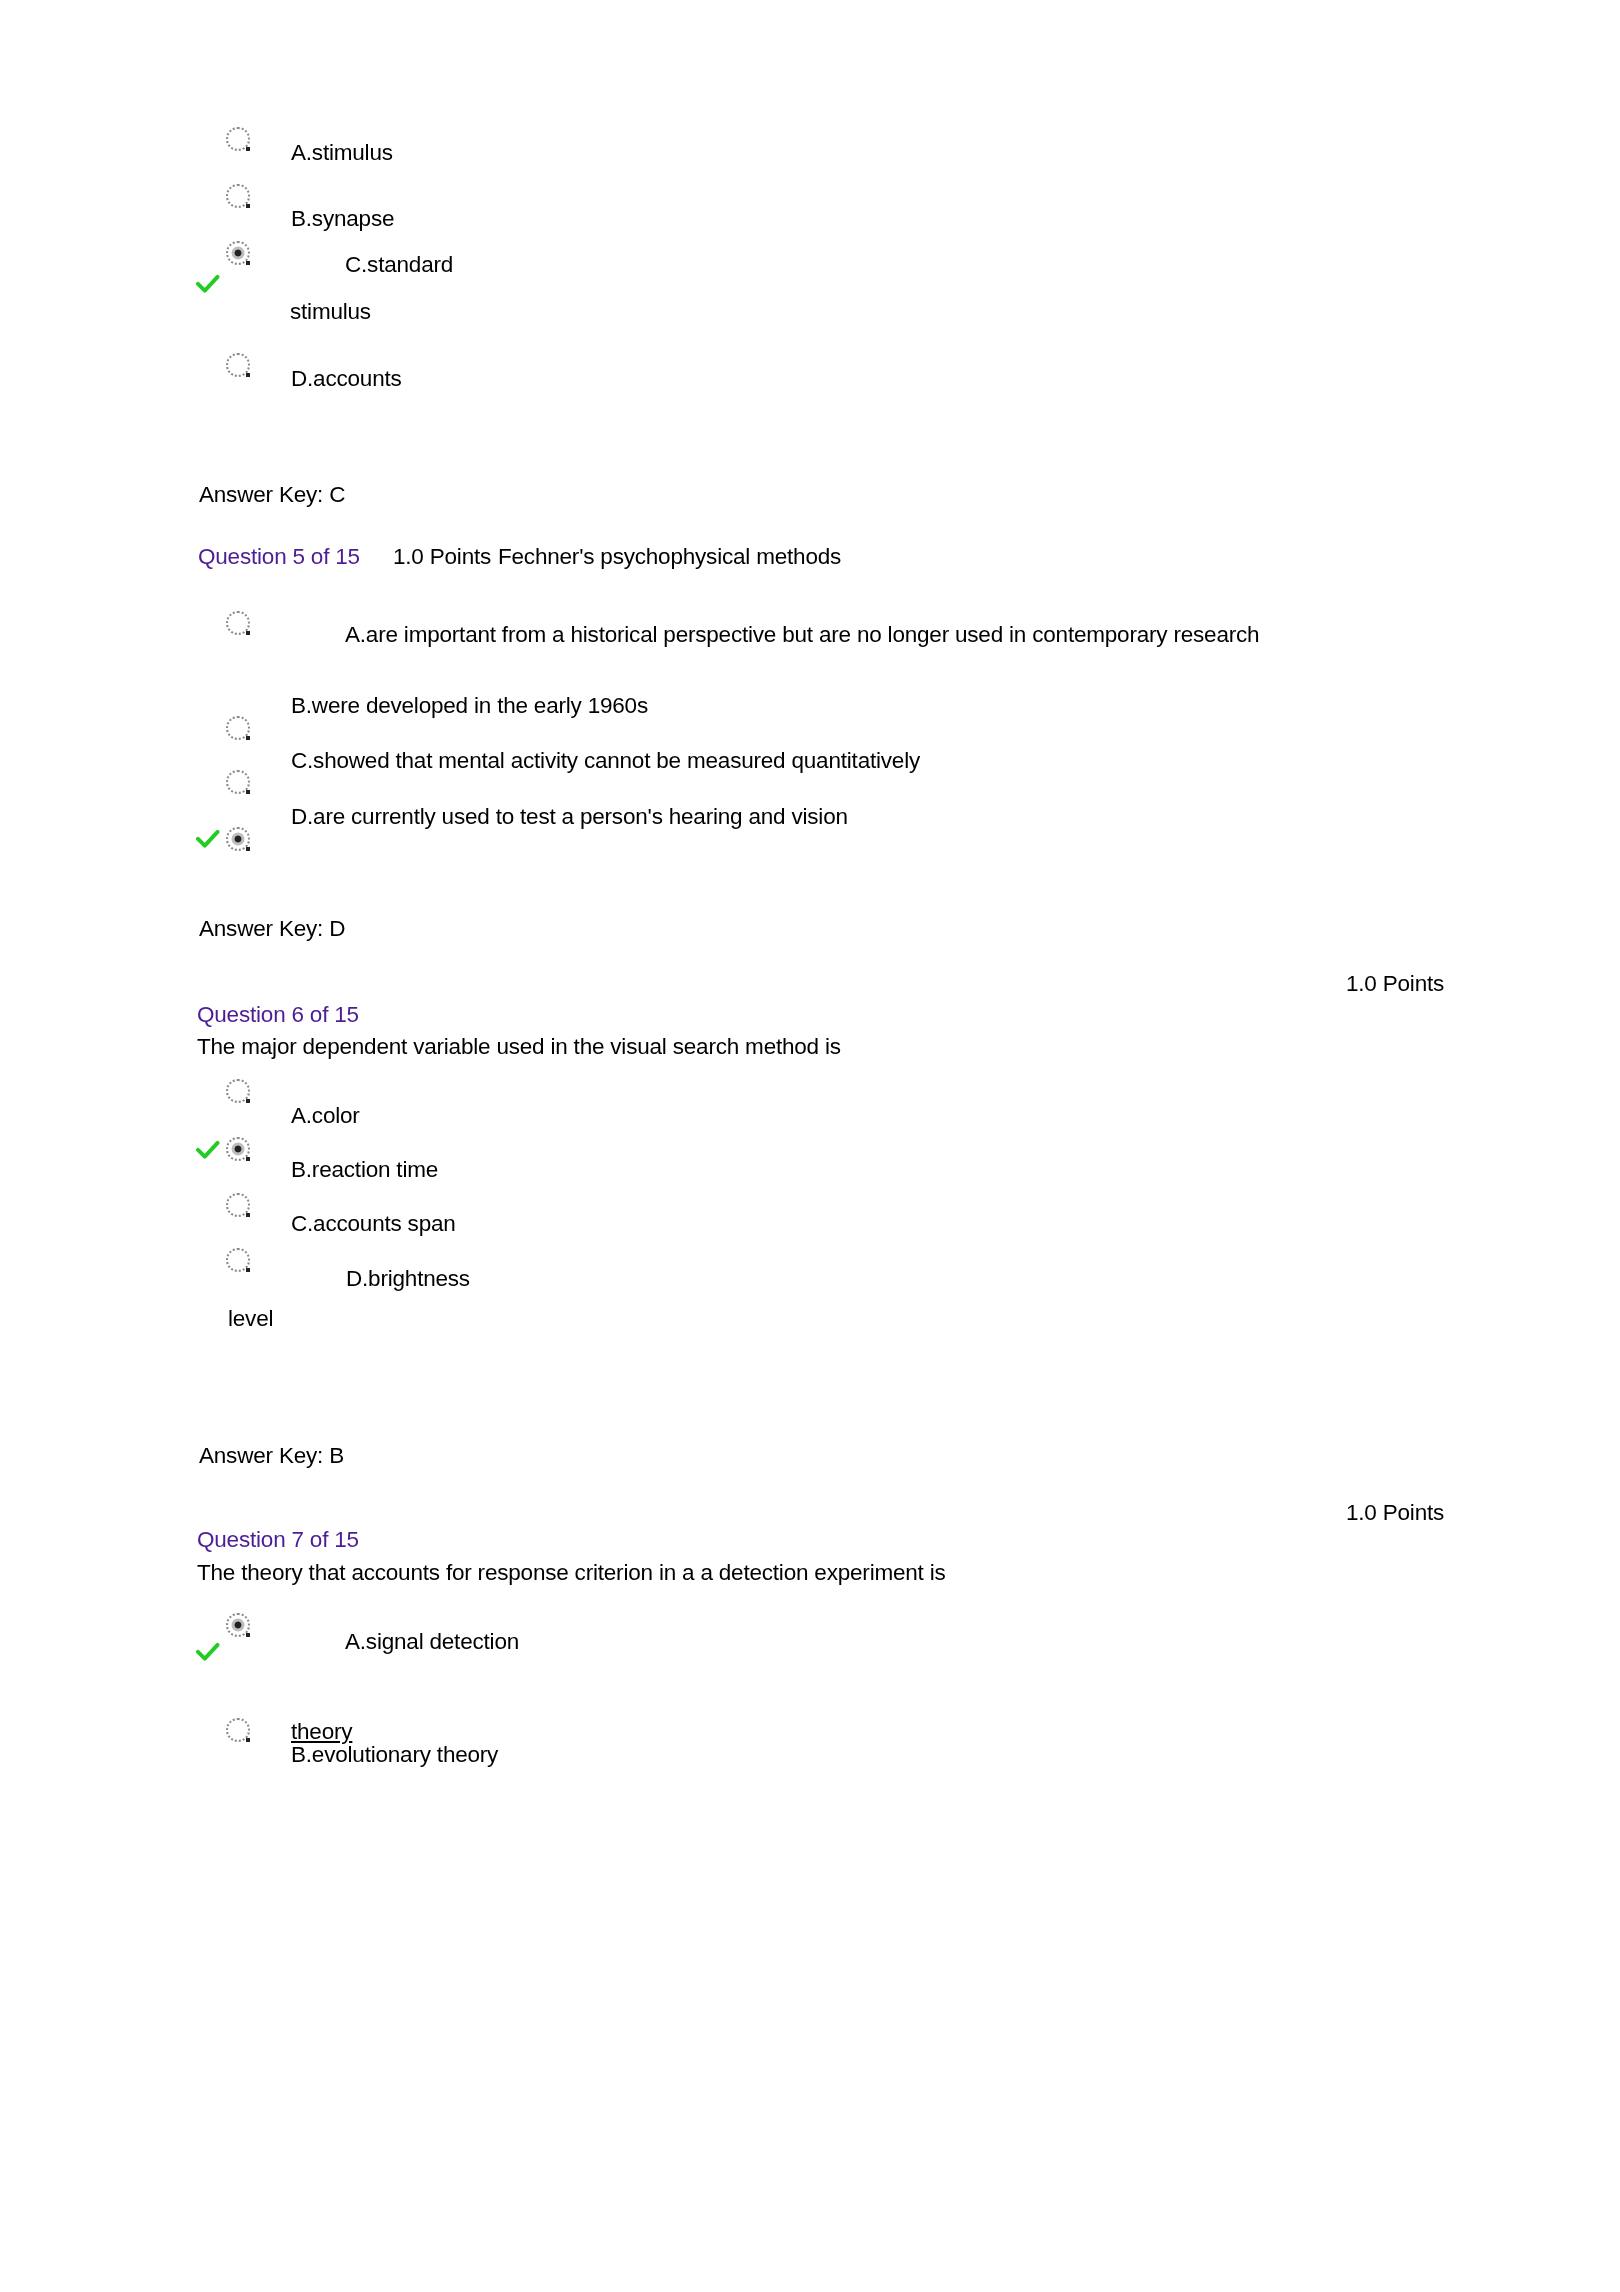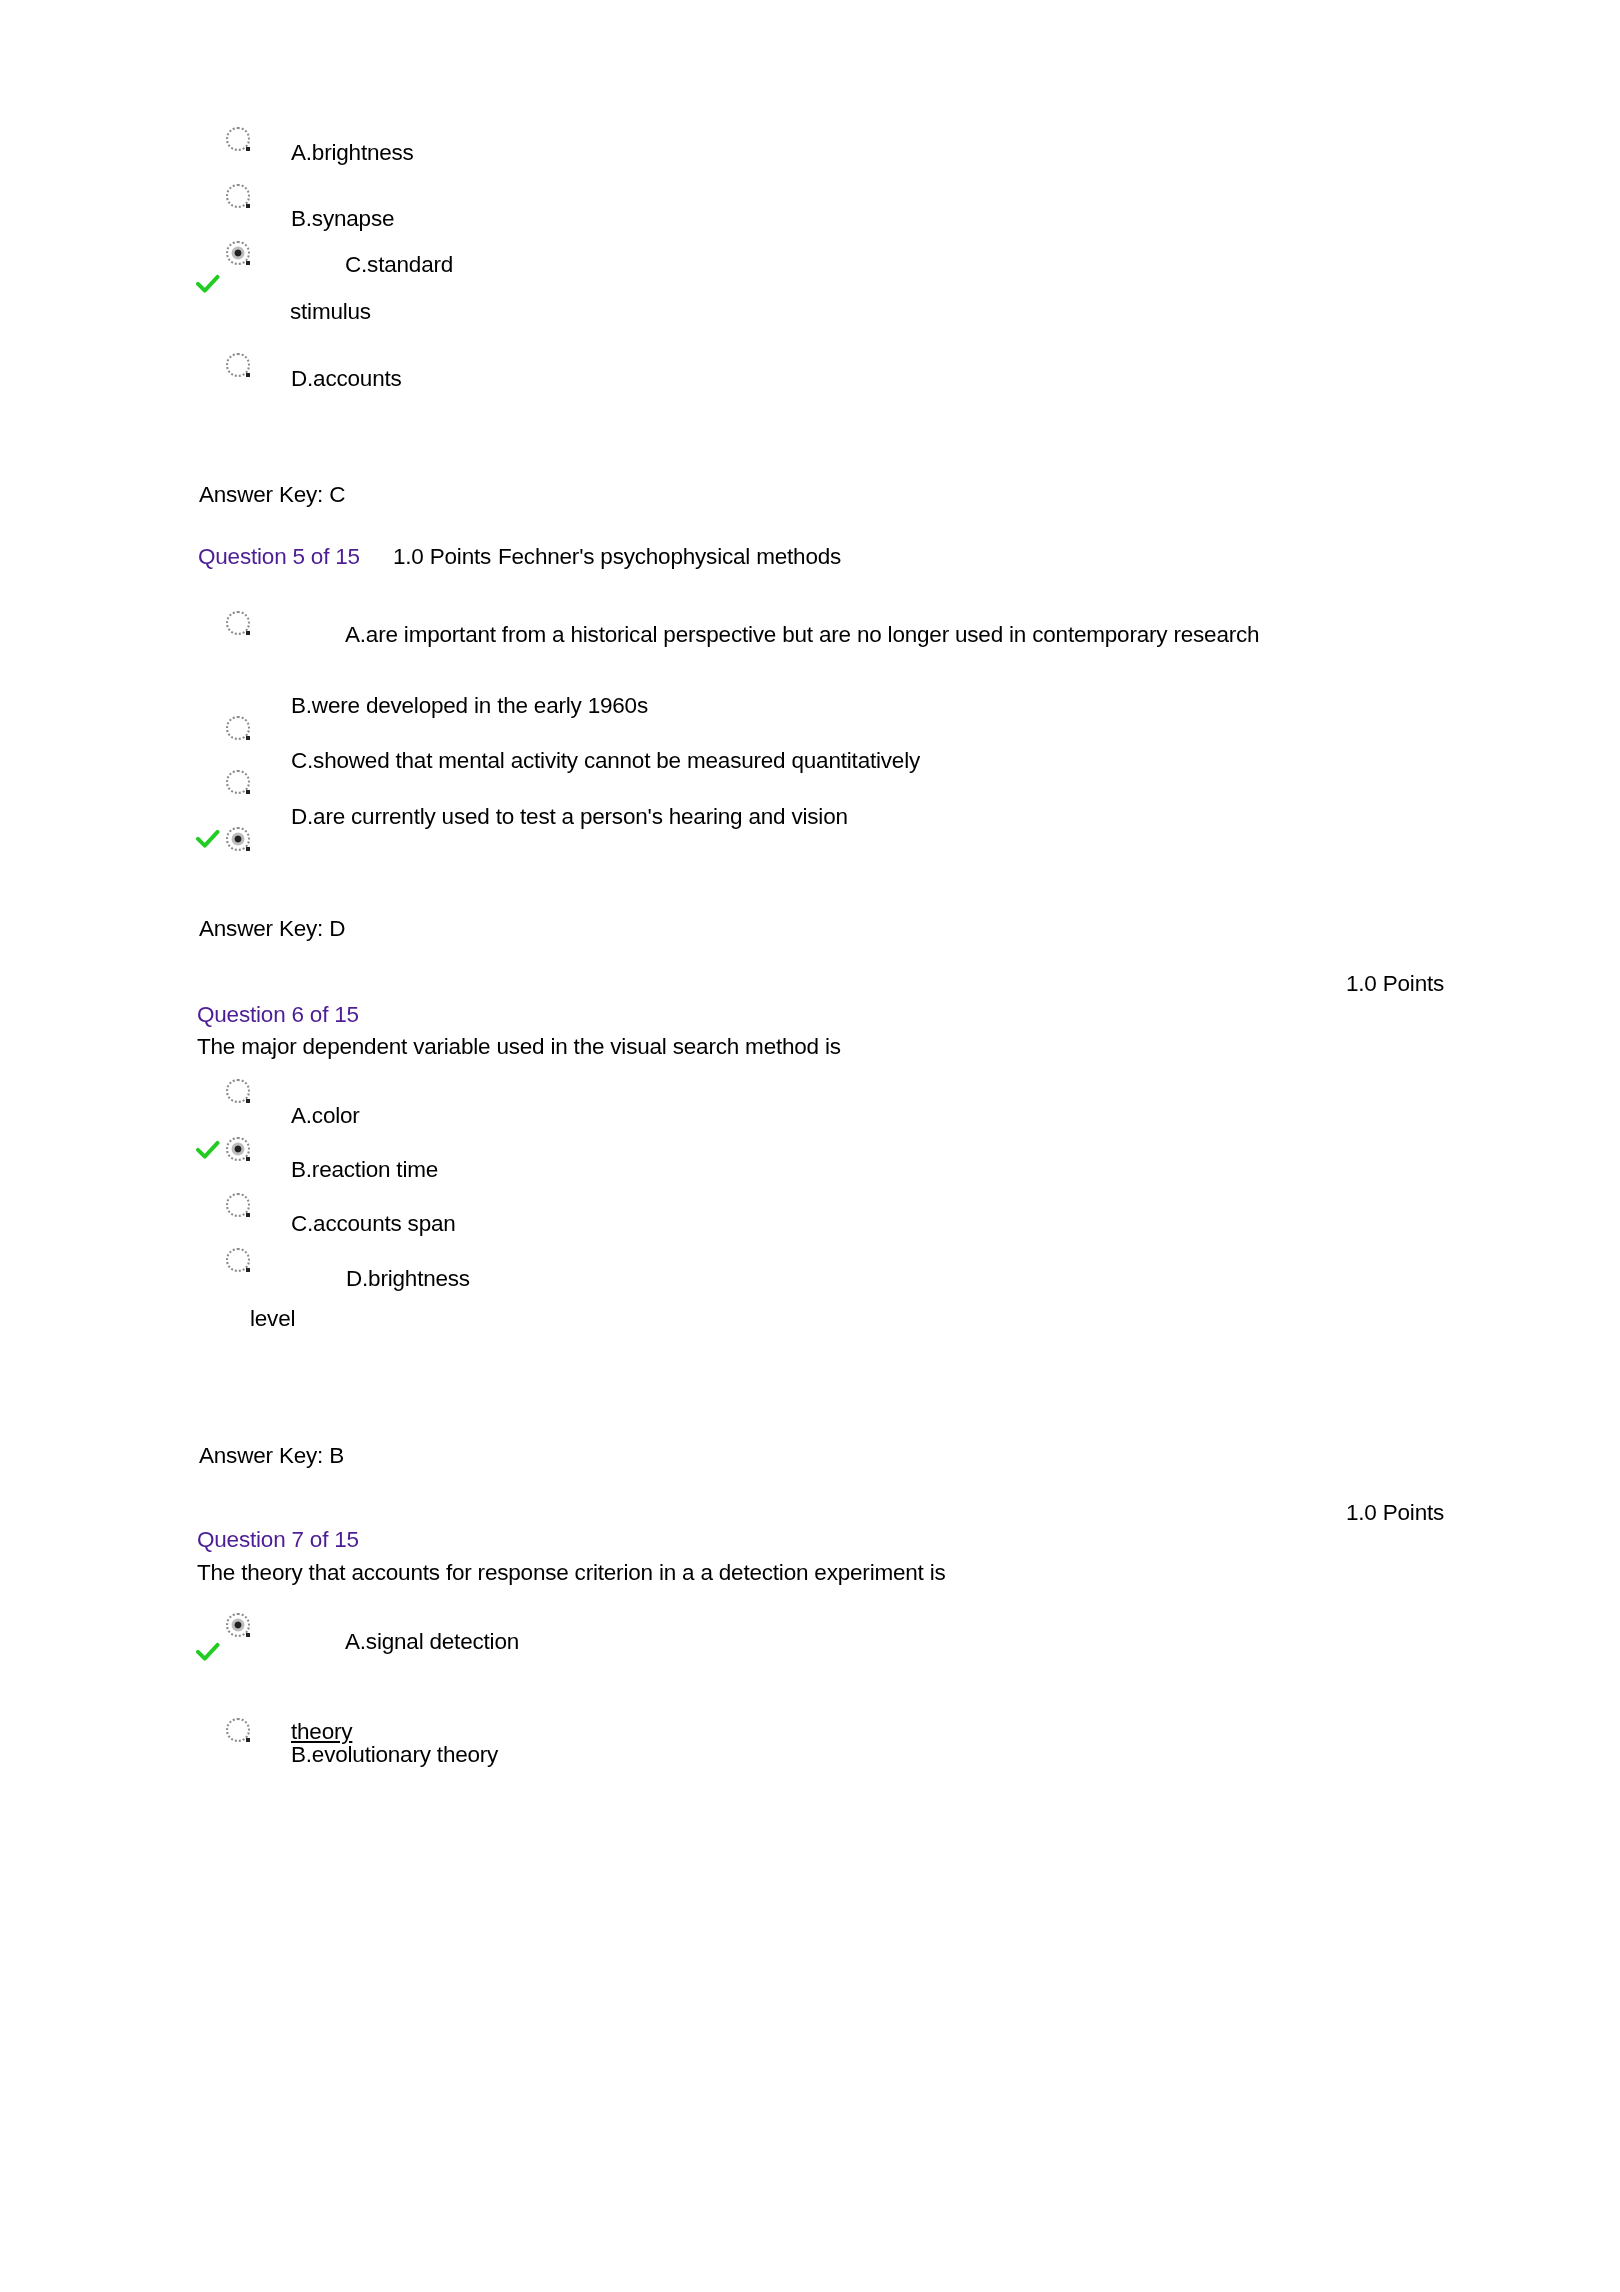--- a/index.html
+++ b/index.html
@@ -28,21 +28,21 @@
   .check {
     position: absolute; width: 23.5px; height: 19.6px;
   }
   .check svg { width: 23.5px; height: 19.6px; display: block; }
 </style>
 </head>
 <body>
 
 <section>
   <span class="radio" style="left:226px;top:127px;"></span>
-  <span class="t" style="left:291px;top:142px;">A.brightness</span>
+  <span class="t" style="left:291px;top:142px;">A.stimulus</span>
 
   <span class="radio" style="left:226px;top:184px;"></span>
   <span class="t" style="left:291px;top:198px;margin-top:10px;">B.synapse</span>
 
   <span class="check" style="left:196px;top:274px;">
     <svg viewBox="0 0 24 20">
         <path d="M2 10 L9 17 L22 3" fill="none" stroke="#22cc22" stroke-width="4" stroke-linecap="round" stroke-linejoin="round"></path>
       </svg>
   </span>
   <span class="radio selected" style="left:226px;top:241px;"></span>
@@ -94,21 +94,21 @@
       </svg>
   </span>
   <span class="radio selected" style="left:226px;top:1137px;"></span>
   <span class="t" style="left:291px;top:1159px;">B.reaction time</span>
 
   <span class="radio" style="left:226px;top:1193px;"></span>
   <span class="t" style="left:291px;top:1213px;">C.accounts span</span>
 
   <span class="radio" style="left:226px;top:1248px;"></span>
   <span class="t" style="left:346px;top:1268px;">D.brightness</span>
-  <span class="t" style="left:250px;top:1308px;">level</span>
+  <span class="t" style="left:228px;top:1308px;">level</span>
 
   <span class="t" style="left:199px;top:1445px;">Answer Key: B</span>
 </section>
 
 <section>
   <span class="t" style="left:1346px;top:1502px;">1.0  Points</span>
   <span class="t grey" style="left:197px;top:1529px;">Question 7 of 15</span>
   <span class="t" style="left:197px;top:1562px;">The theory that accounts for response criterion in a a detection experiment is</span>
 
   <span class="radio selected" style="left:226px;top:1613px;"></span>

